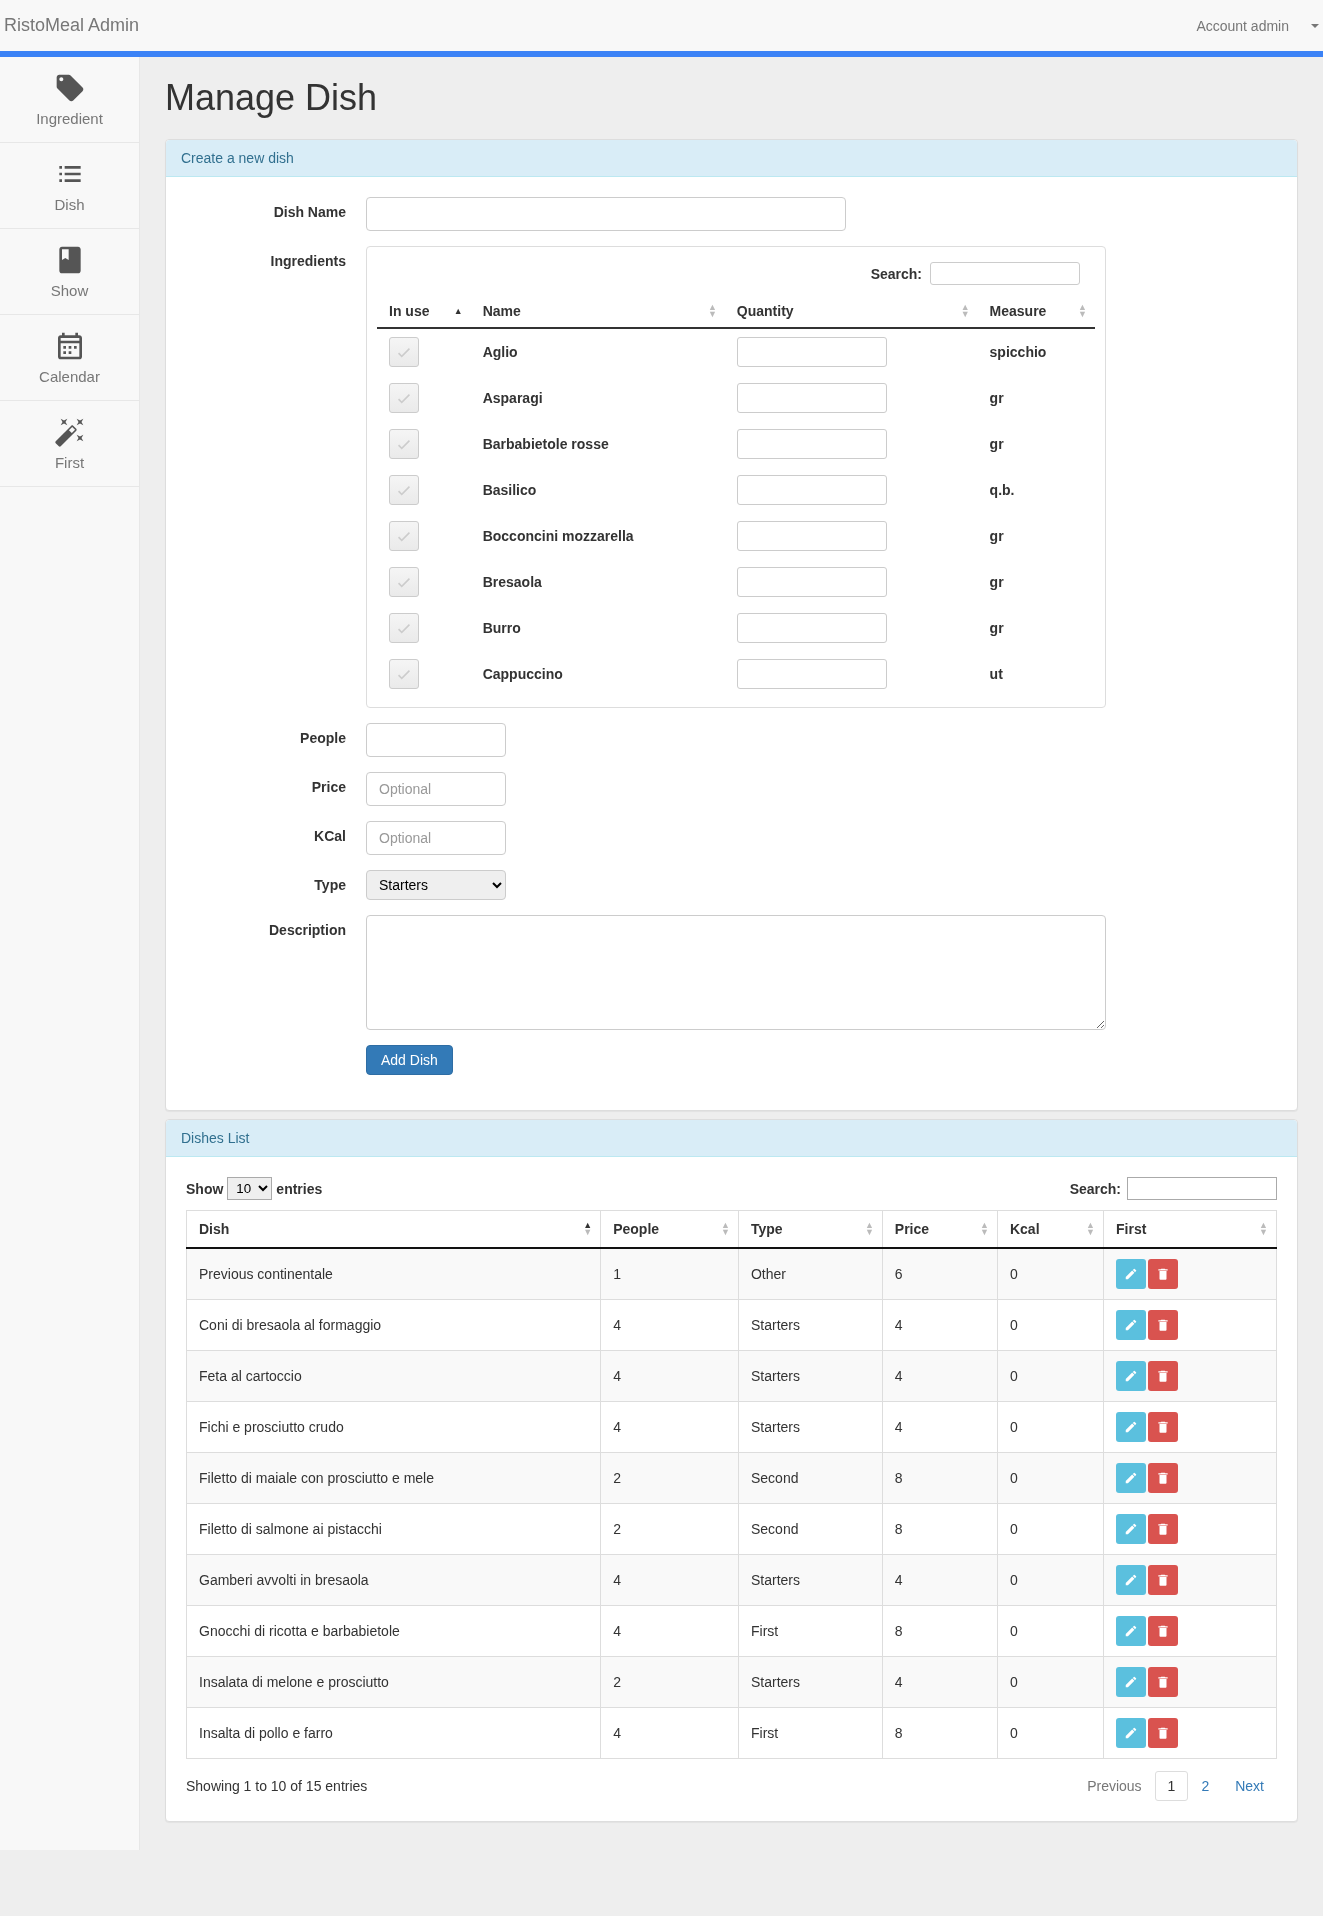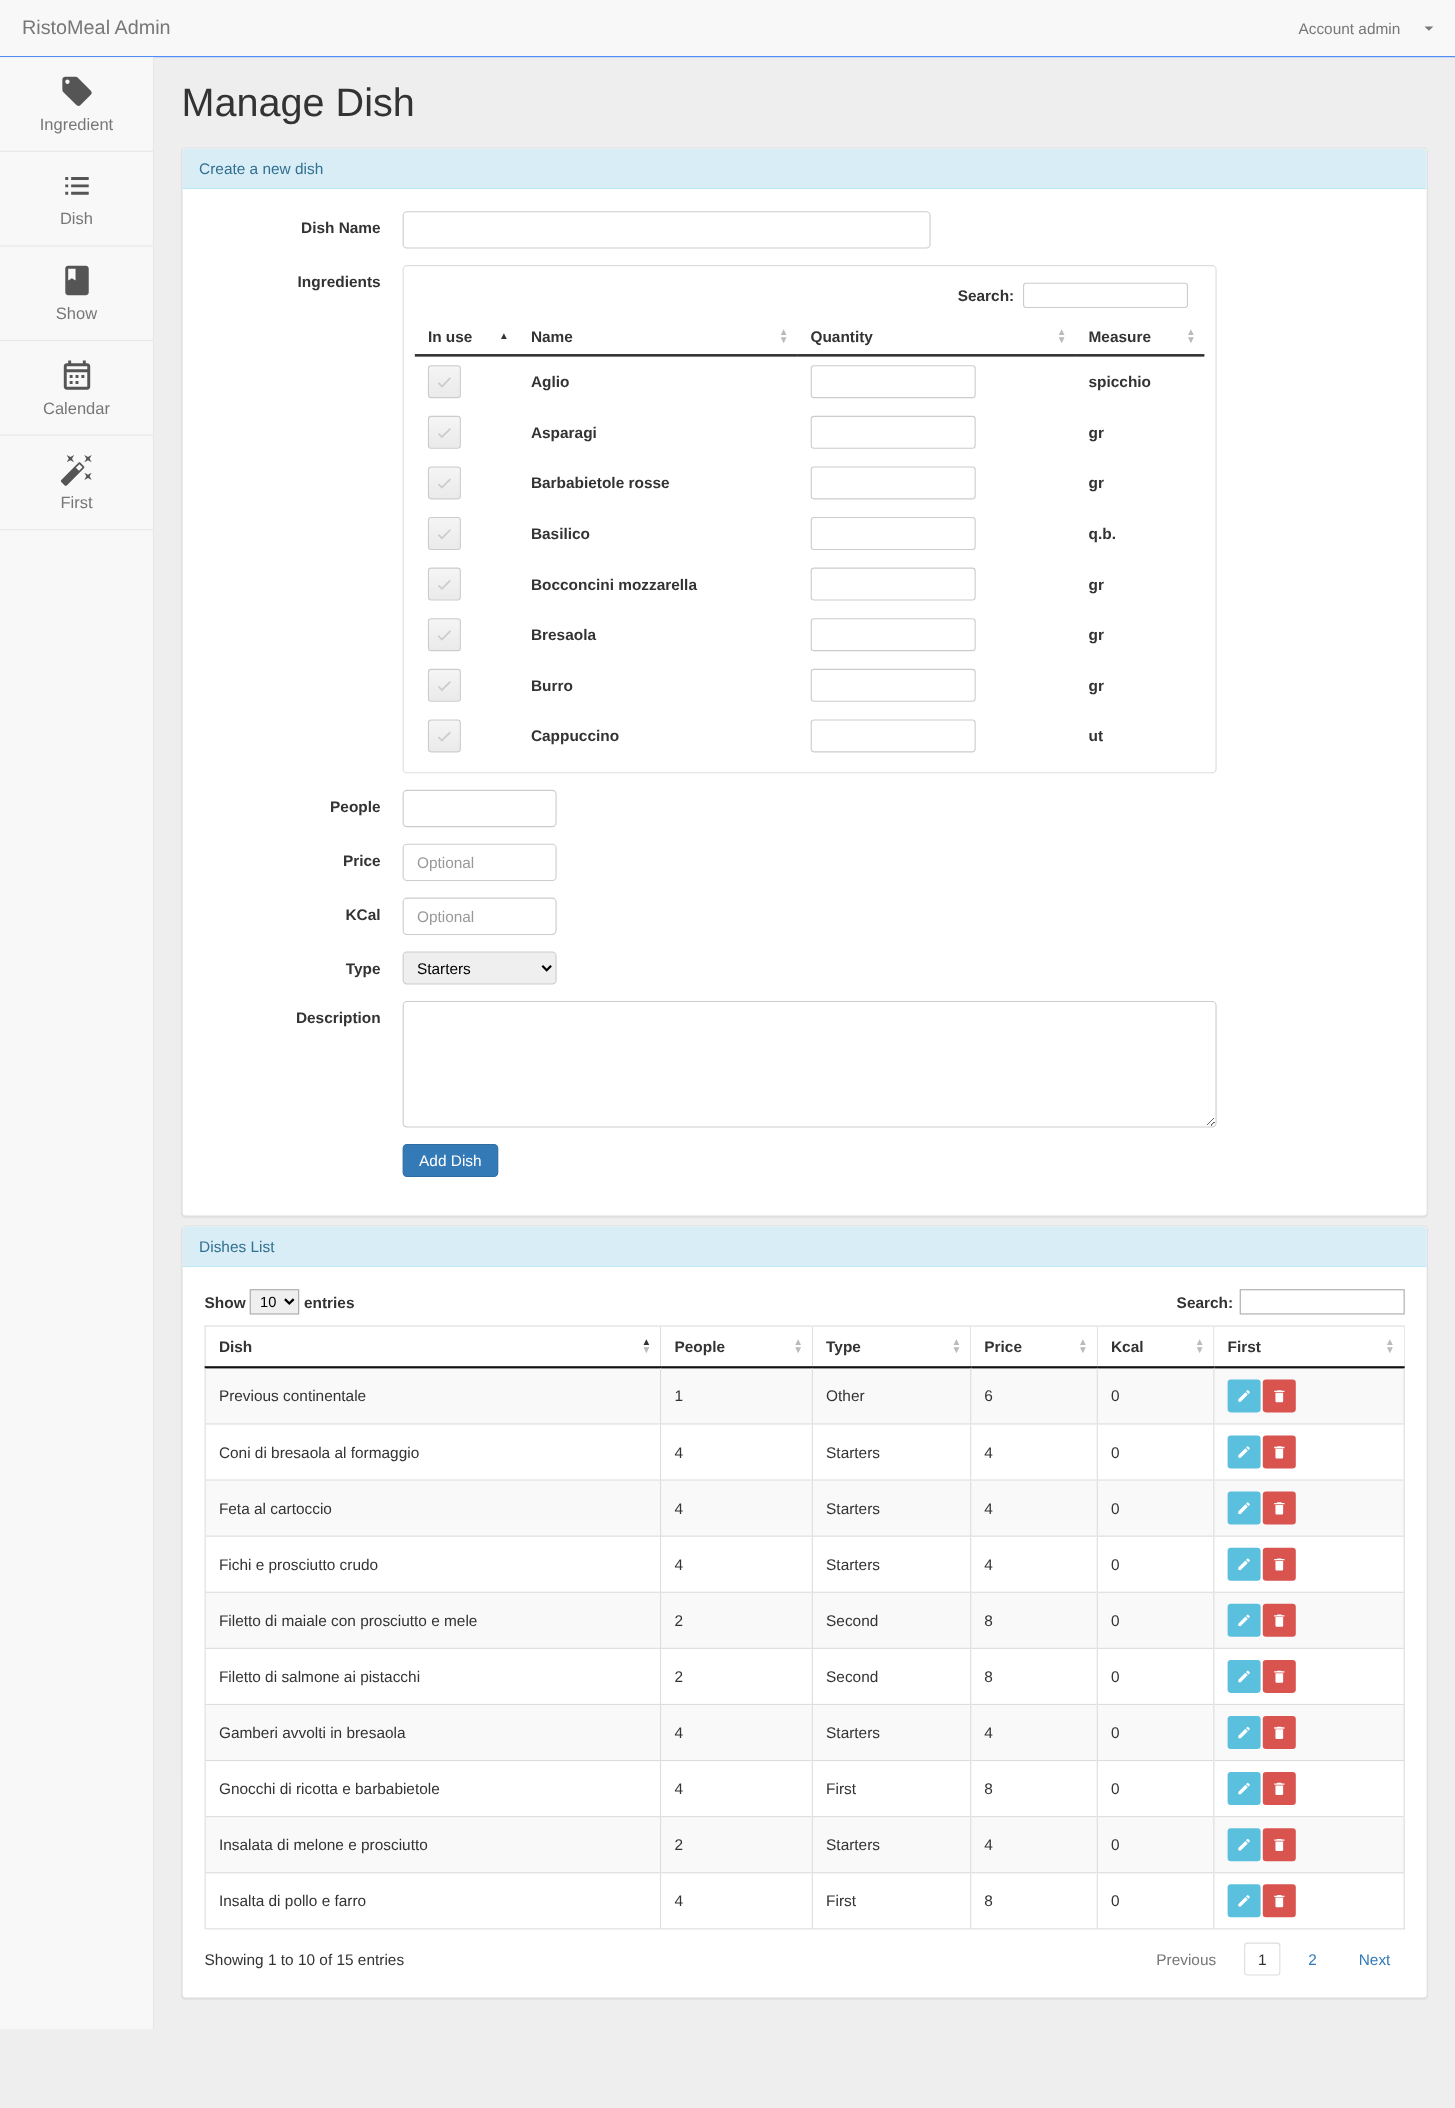--- a/index.html
+++ b/index.html
@@ -1,19 +1,19 @@
 <!DOCTYPE html>
 <html><head>
 <meta charset="utf-8">
 <style>
 * { box-sizing: border-box; margin: 0; padding: 0; }
 body { font-family: "Helvetica Neue", Helvetica, Arial, sans-serif; font-size: 14px; color: #333; background: #eee; }
 
 
-.navbar { background: #f8f8f8; border-bottom: 1px solid #3b82f6; padding: 15px 20px; display: flex; justify-content: space-between; align-items: center; }
+.navbar { background: #f8f8f8; border-bottom: 6px solid #3b82f6; padding: 15px 4px; display: flex; justify-content: space-between; align-items: center; }
 .navbar-brand { color: #777; font-size: 18px; }
 .navbar-account { color: #777; font-size: 14px; display: flex; align-items: center; gap: 22px; cursor: pointer; }
 
 
 .wrapper { display: flex; }
 .sidebar { width: 140px; background: #f8f8f8; border-right: 1px solid #e7e7e7; flex-shrink: 0; }
 .sidebar-item { display: flex; flex-direction: column; align-items: center; padding: 15px 10px; border-bottom: 1px solid #e7e7e7; cursor: pointer; color: #777; }
 .sidebar-item svg { width: 32px; height: 32px; fill: #555; margin-bottom: 6px; }
 .sidebar-item-label { font-size: 15px; }
 
@@ -66,21 +66,21 @@
 .dish-table tbody td { padding: 10px 12px; border-top: 1px solid #ddd; border-left: 1px solid #ddd; }
 .dish-table tbody tr:nth-child(odd) { background: #f9f9f9; }
 
 .btn-action { display: inline-flex; align-items: center; justify-content: center; width: 30px; height: 30px; border-radius: 3px; border: none; cursor: pointer; margin-right: 2px; }
 .btn-edit { background: #5bc0de; }
 .btn-delete { background: #d9534f; }
 .btn-action svg { width: 14px; height: 14px; fill: #fff; }
 
 
 .dt-bottom { display: flex; justify-content: space-between; align-items: center; margin-top: 12px; }
-.pagination { display: flex; align-items: flex-end; gap: 12px; }
+.pagination { display: flex; align-items: flex-end; gap: 0; }
 .pagination a { padding: 6px 12px; color: #337ab7; text-decoration: none; border: 1px solid transparent; cursor: pointer; }
 .pagination a.active { border: 1px solid #ddd; background: #fff; color: #333; border-radius: 3px; }
 .pagination a.disabled { color: #777; }
 
 .caret-down { width: 0; height: 0; border-left: 4px solid transparent; border-right: 4px solid transparent; border-top: 4px solid #777; display: inline-block; }
 </style>
 </head>
 <body>
 
 <div class="navbar">

